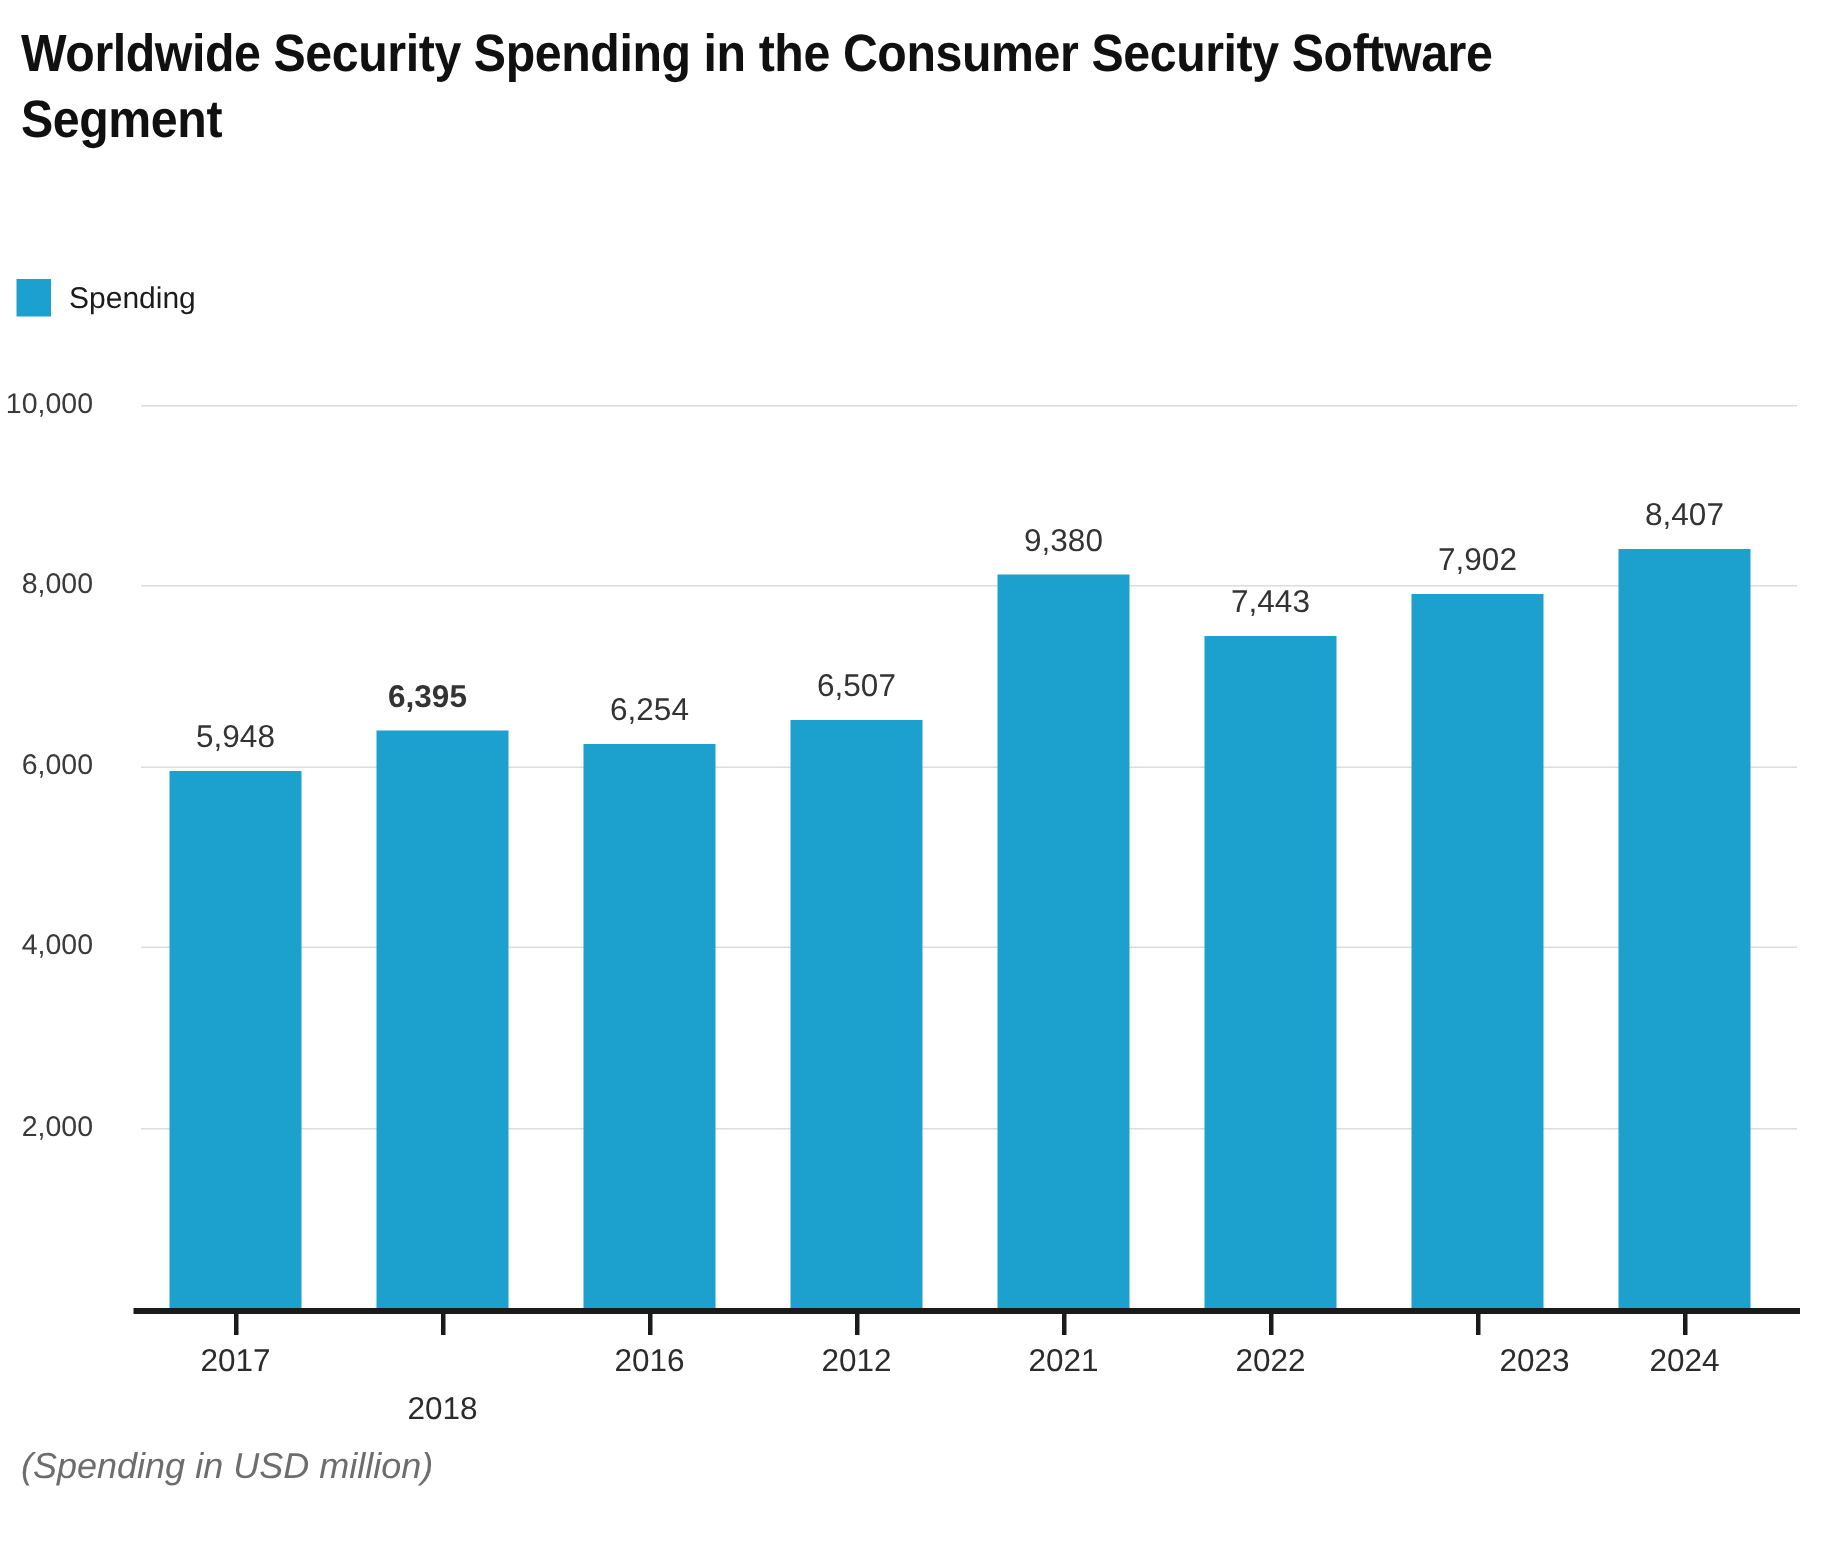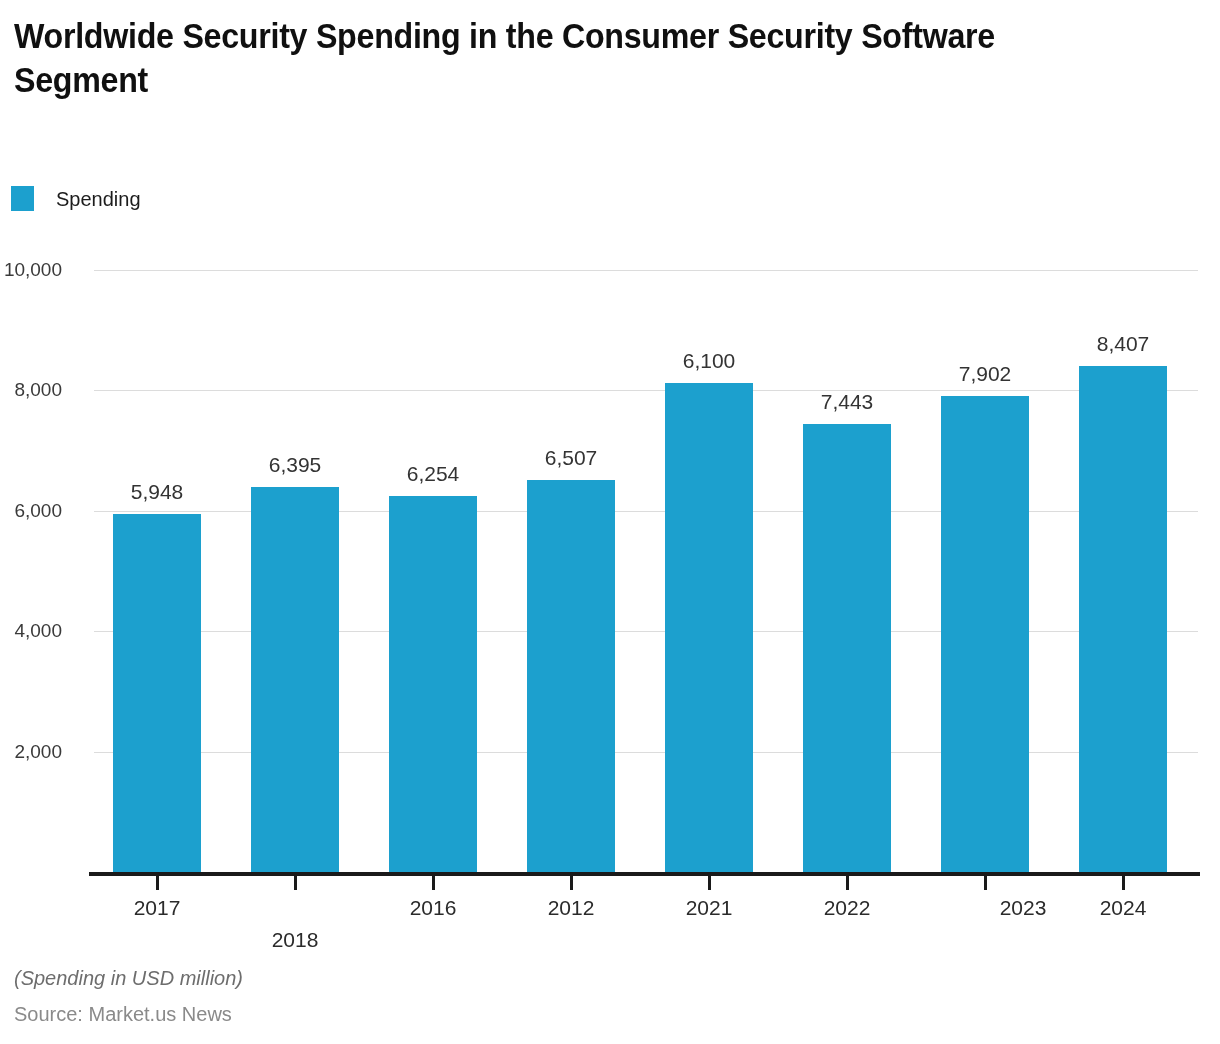--- a/index.html
+++ b/index.html
@@ -45,21 +45,21 @@
     color: #2f2f2f;
   }
 
   
   #legend {
     position: absolute;
     left: 11px;
     top: 186px;
     display: flex;
     align-items: center;
-    gap: 22px;
+    gap: 12px;
     text-align: center;
   }
   .legend-swatch {
     width: 23px;
     height: 25px;
     background: #1CA0CE;
     flex: 0 0 auto;
   }
   .legend-label {
     font-size: 20px;
@@ -138,21 +138,21 @@
     font-size: 21px;
     line-height: 24px;
     color: #2b2b2b;
   }
 
   
   #footer-note {
     position: absolute;
     left: 14px;
     top: 966px;
-    font-size: 20px;
+    font-size: 24px;
     line-height: 24px;
     font-style: italic;
     color: #6d6d6d;
   }
   #footer-source {
     position: absolute;
     left: 14px;
     top: 1002px;
     font-size: 20px;
     line-height: 24px;
@@ -184,27 +184,27 @@
         <div class="ytick" style="top: 487.6px;">2,000</div>
         <div class="ytick" style="top: 367.2px;">4,000</div>
         <div class="ytick" style="top: 246.8px;">6,000</div>
         <div class="ytick" style="top: 126.4px;">8,000</div>
         <div class="ytick" style="top: 6px;">10,000</div>
       </div>
     <div id="bars">
         <div class="bar" style="left: 19px; height: 358.07px; background: rgb(28, 160, 206);"></div>
         <div class="bar-value" style="left: 3px; top: 216.93px;">5,948</div>
         <div class="bar" style="left: 157px; height: 384.979px; background: rgb(28, 160, 206);"></div>
-        <div class="bar-value" style="left: 141px; top: 190.021px;">6,395</div>
+        <div class="bar-value" style="left: 131px; top: 190.021px; font-weight: bold;">6,395</div>
         <div class="bar" style="left: 295px; height: 376.491px; background: rgb(28, 160, 206);"></div>
         <div class="bar-value" style="left: 279px; top: 198.509px;">6,254</div>
         <div class="bar" style="left: 433px; height: 391.721px; background: rgb(28, 160, 206);"></div>
         <div class="bar-value" style="left: 417px; top: 183.279px;">6,507</div>
         <div class="bar" style="left: 571px; height: 489.426px; background: rgb(28, 160, 206);"></div>
-        <div class="bar-value" style="left: 555px; top: 85.574px;">6,100</div>
+        <div class="bar-value" style="left: 555px; top: 85.574px;">9,380</div>
         <div class="bar" style="left: 709px; height: 448.069px; background: rgb(28, 160, 206);"></div>
         <div class="bar-value" style="left: 693px; top: 126.931px;">7,443</div>
         <div class="bar" style="left: 847px; height: 475.7px; background: rgb(28, 160, 206);"></div>
         <div class="bar-value" style="left: 831px; top: 99.2996px;">7,902</div>
         <div class="bar" style="left: 985px; height: 506.101px; background: rgb(28, 160, 206);"></div>
         <div class="bar-value" style="left: 969px; top: 68.8986px;">8,407</div>
       </div>
     <div id="axis-baseline"></div>
     <div id="xticks">
         <div class="xtick-mark" style="left: 62px;"></div>
@@ -221,15 +221,14 @@
         <div class="xtick-label" style="left: 688px;">2022</div>
         <div class="xtick-mark" style="left: 890px;"></div>
         <div class="xtick-label" style="left: 864px;">2023</div>
         <div class="xtick-mark" style="left: 1028px;"></div>
         <div class="xtick-label" style="left: 964px;">2024</div>
       </div>
   </div>
 
   <div id="footer-note">(Spending in USD million)</div>
 
-  <div id="footer-source">Source: Market.us News</div>
 
 </div>
 
 </body></html>

